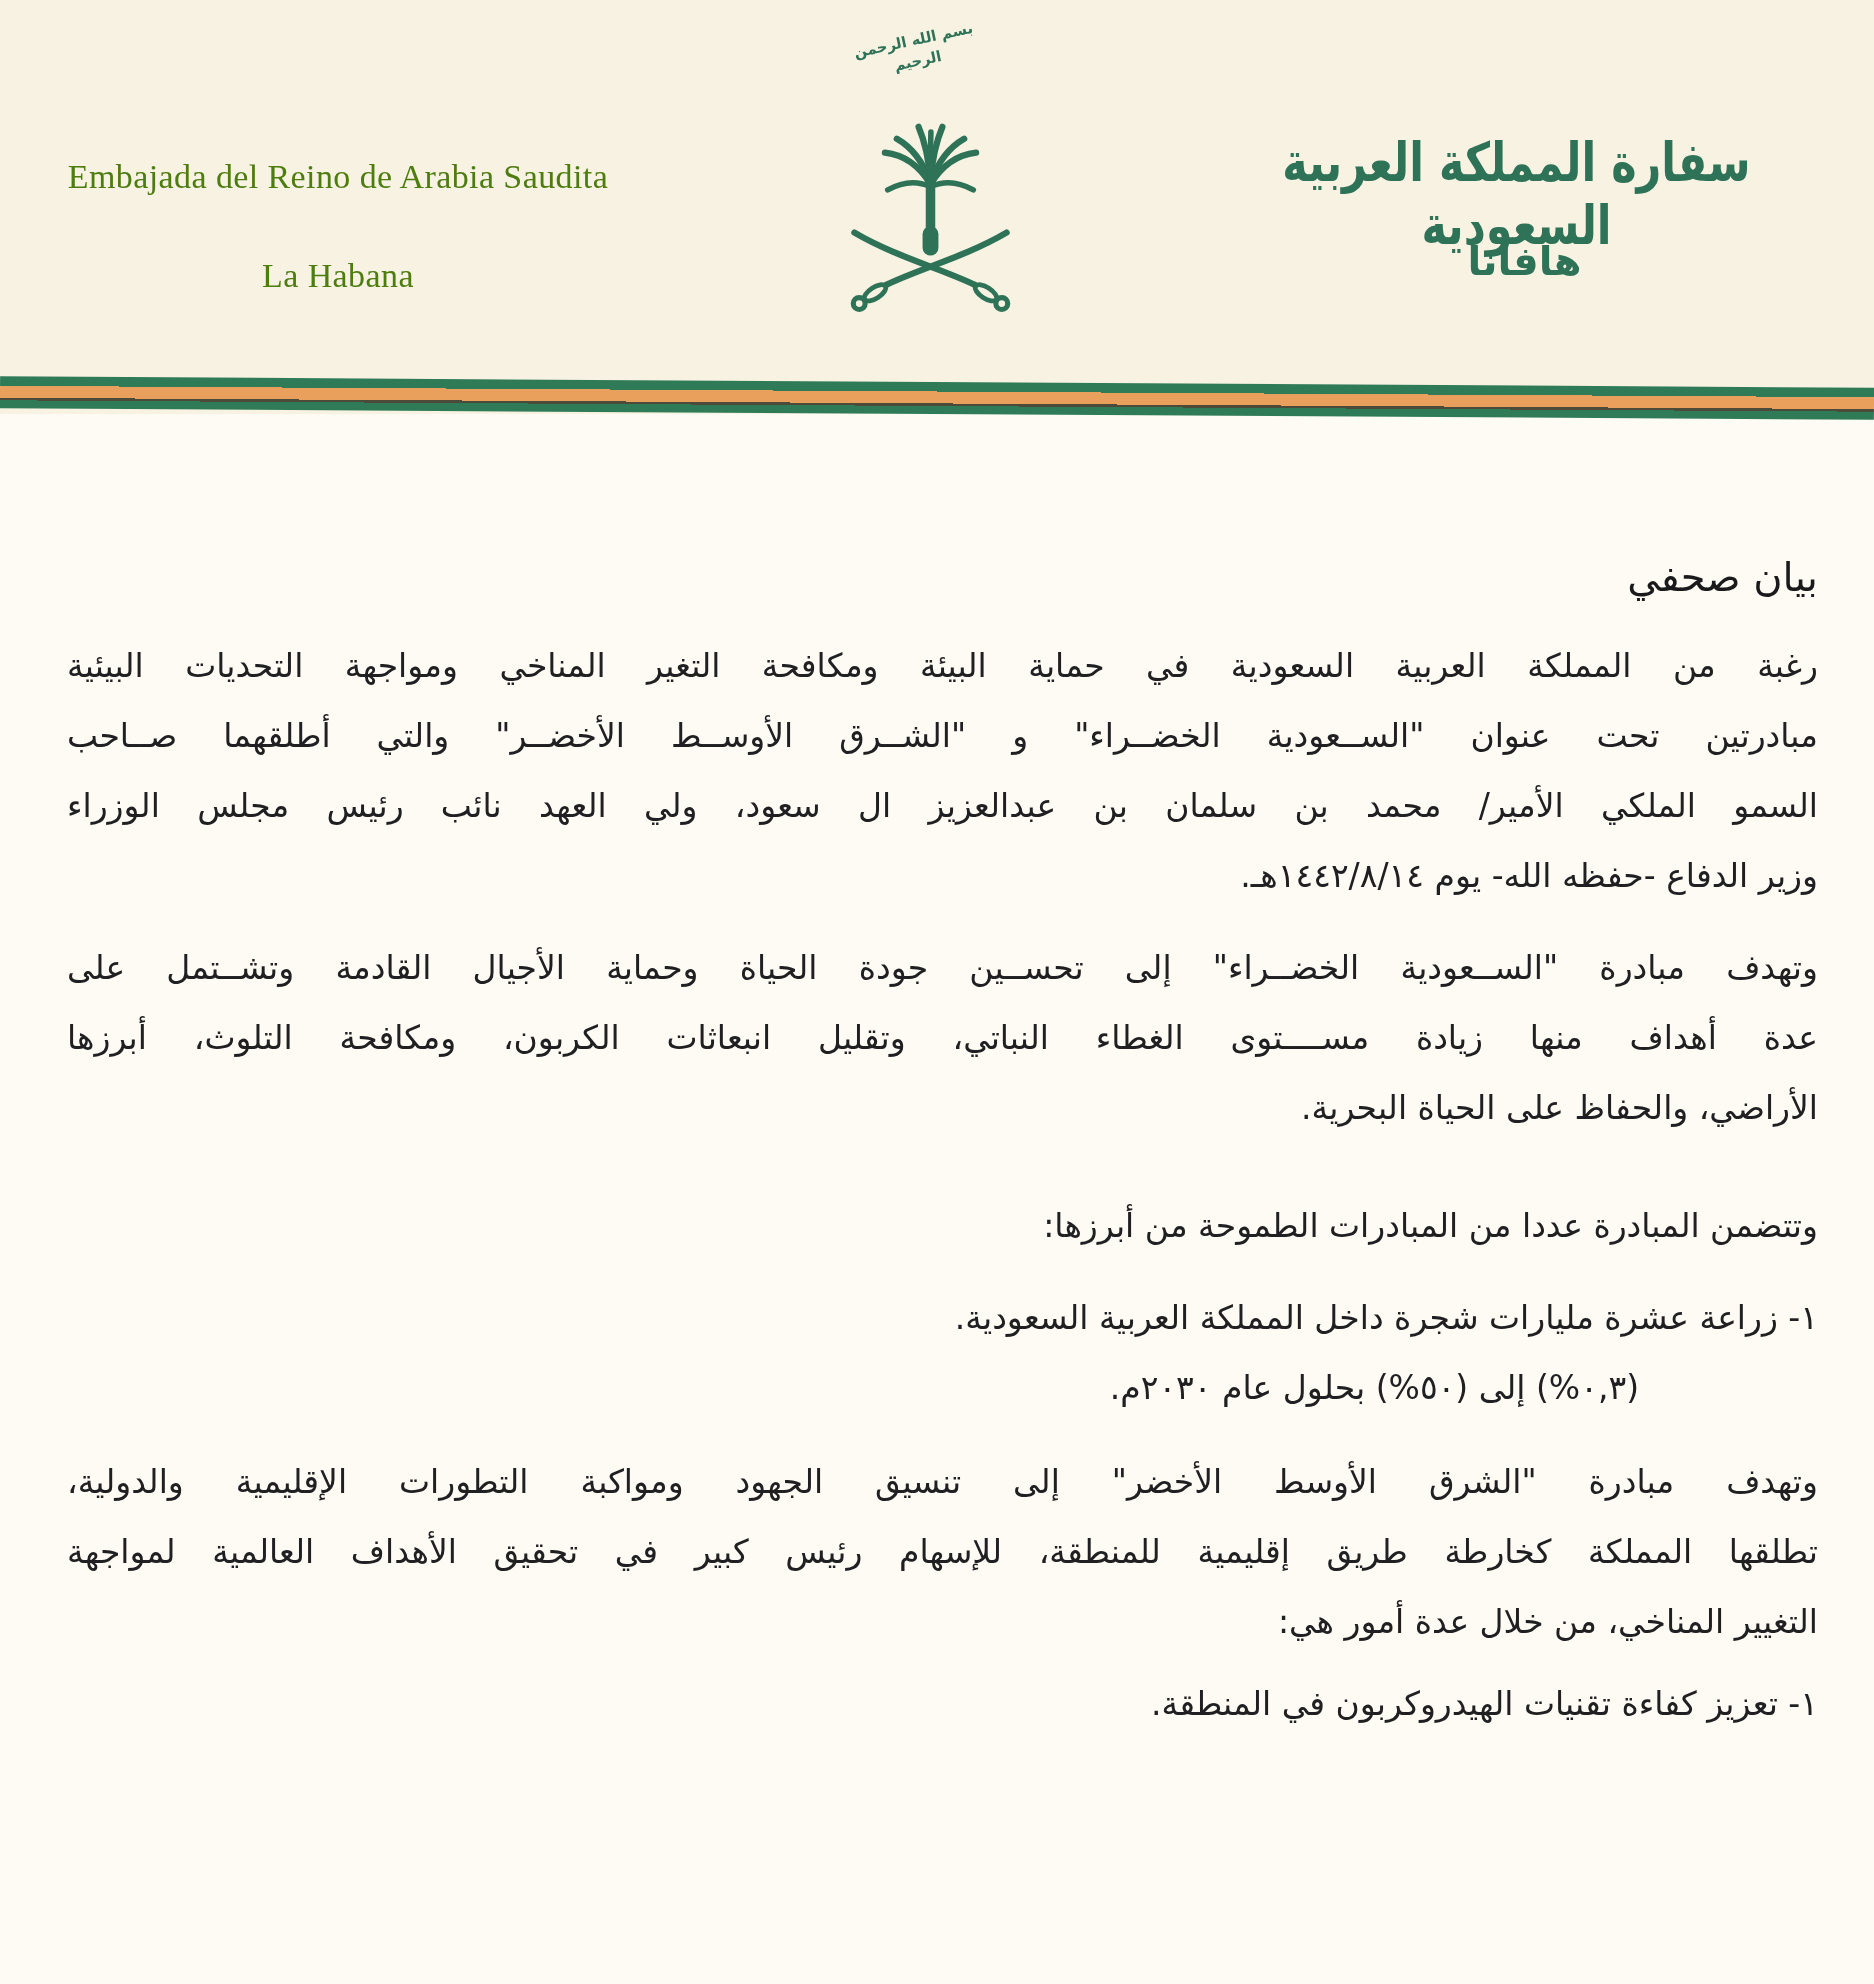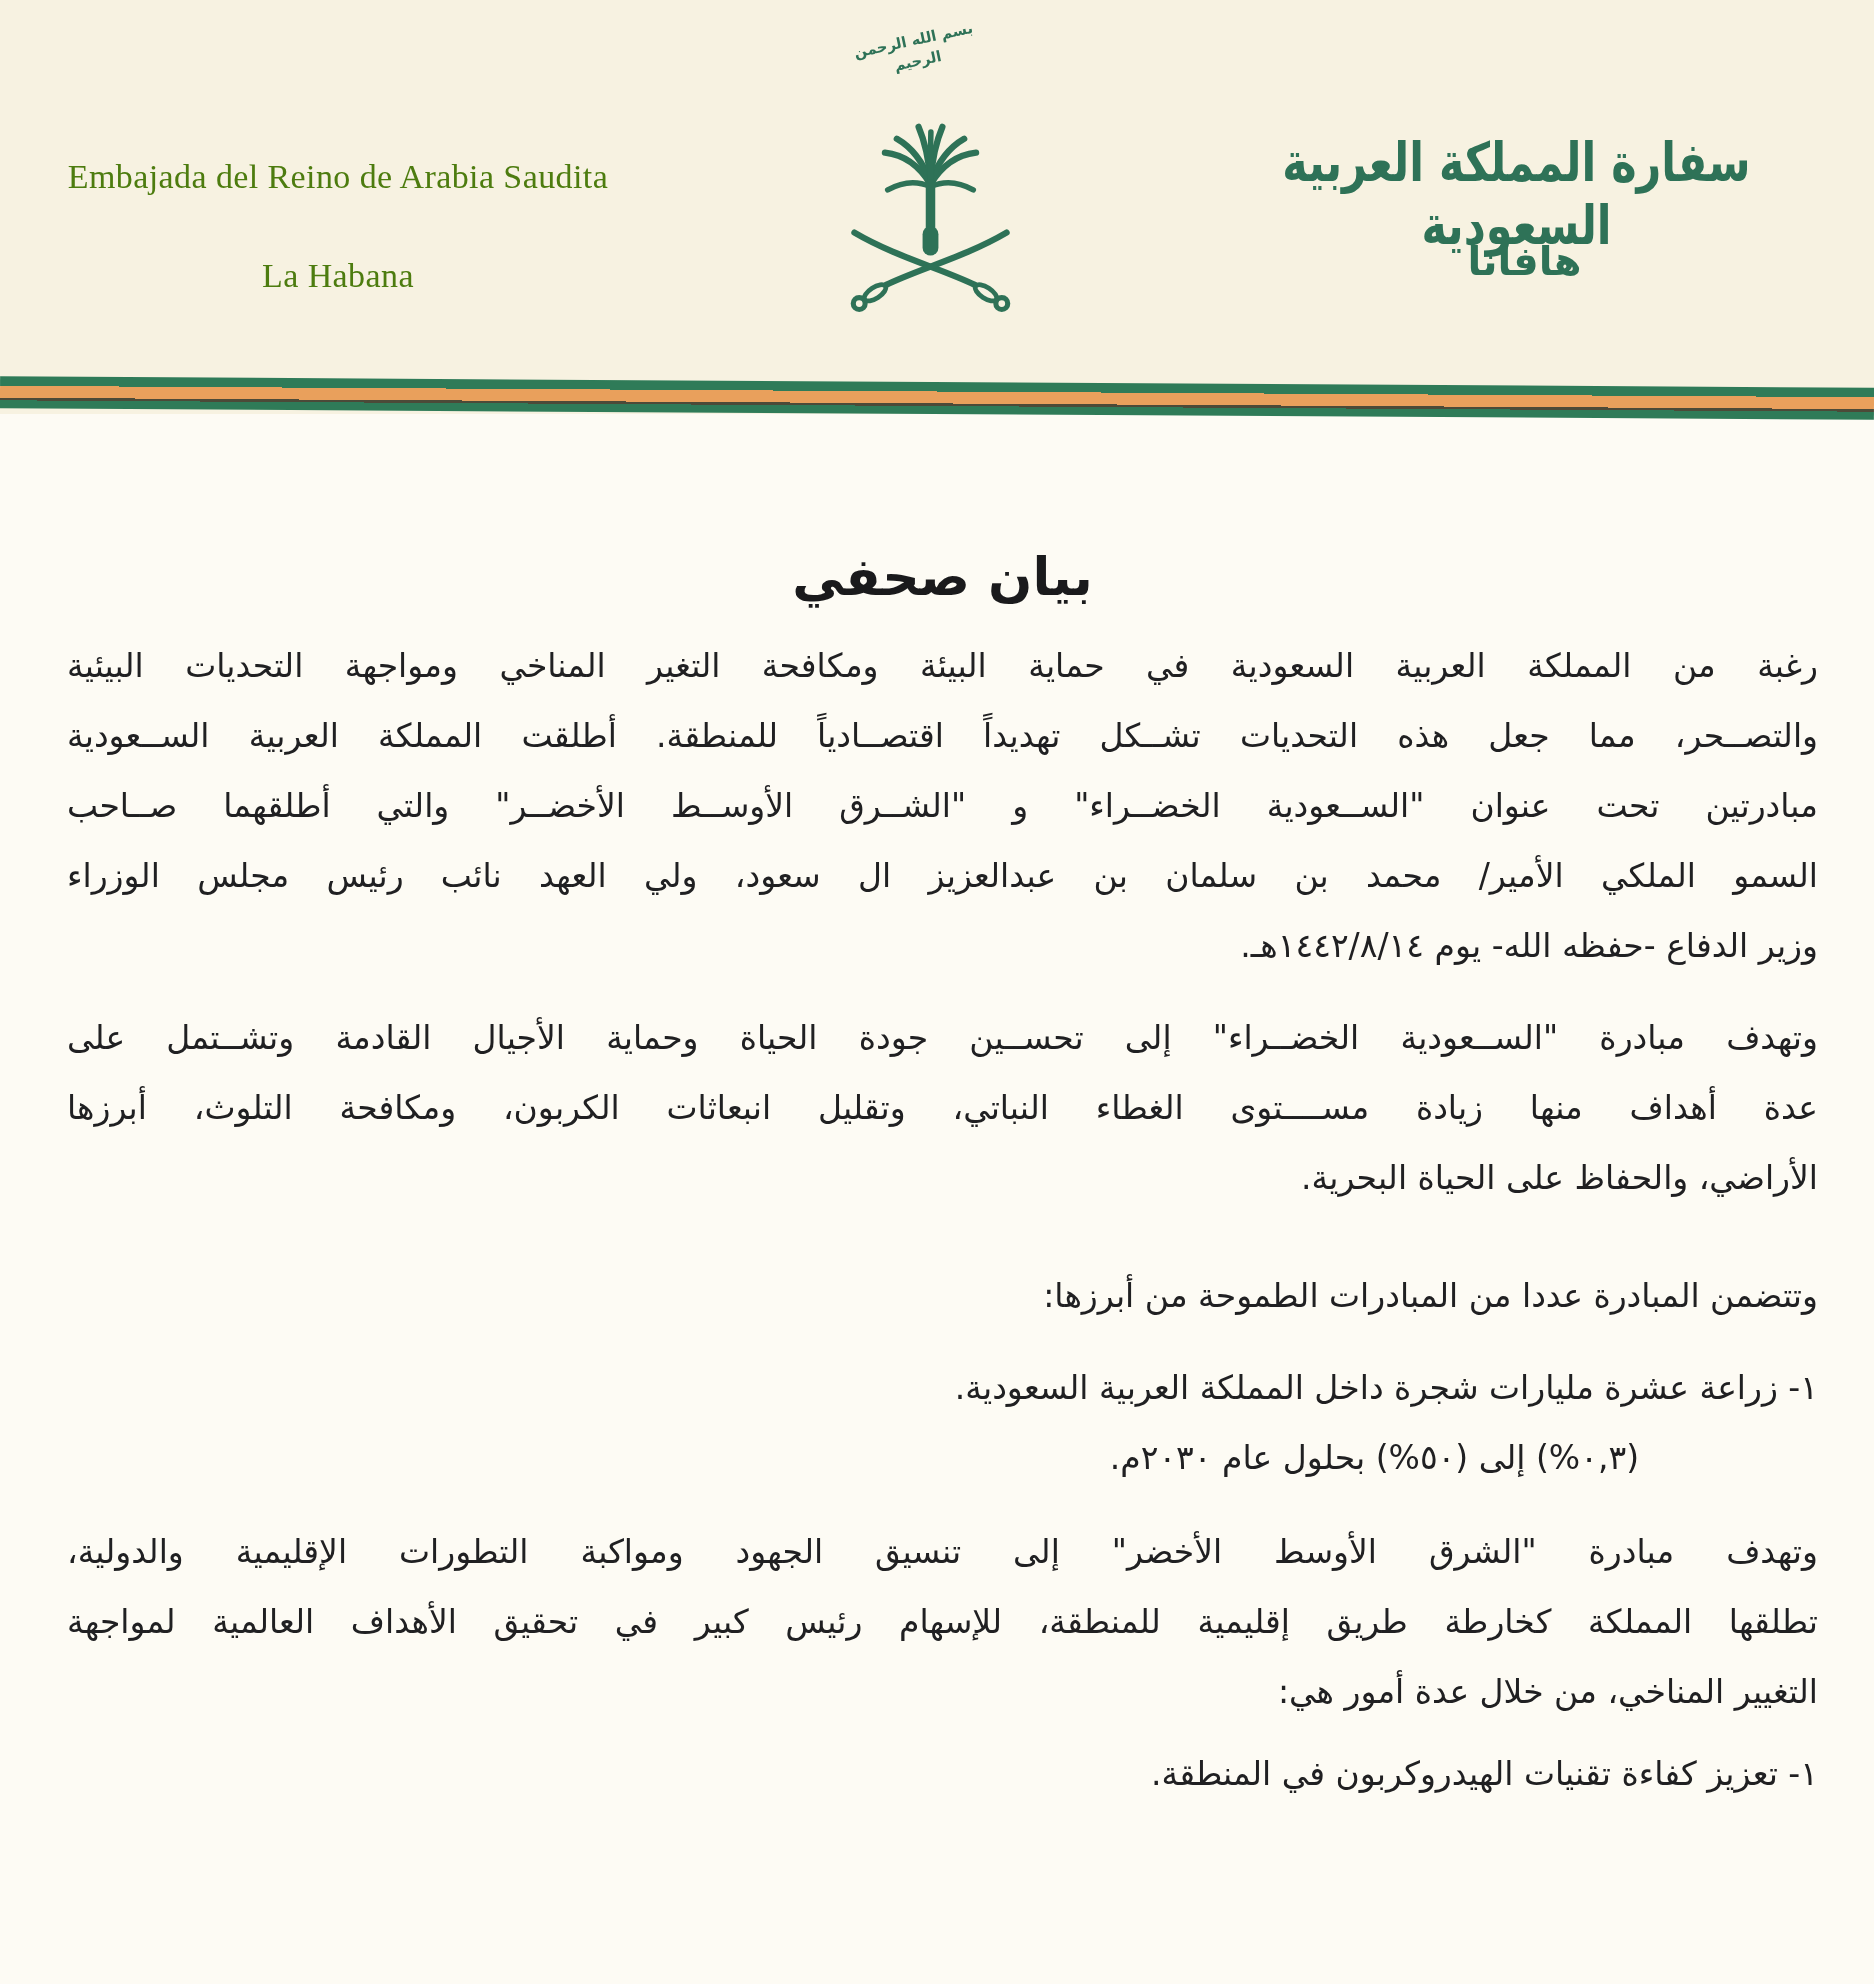--- a/index.html
+++ b/index.html
@@ -37,21 +37,21 @@
   .ar-city{
     left:1223px;top:238px;width:603px;text-align:center;color:#2e7257;
     font-size:40px;font-weight:700;direction:rtl;
   }
 
   
   .content{
     left:67px;top:536px;width:1751px;direction:rtl;color:#202022;
     font-size:33px;line-height:70px;
   }
-  .title{font-size:52px;font-weight:700;text-align:center;line-height:83px;margin-bottom:4px;color:#1a1a1c;}
+  .title{font-size:40px;font-weight:400;text-align:right;line-height:83px;margin-bottom:4px;color:#1a1a1c;}
   .line{white-space:normal;}
   .j{text-align:justify;text-align-last:justify;}
   .r{text-align:right;text-align-last:right;}
   .deep{padding-right:179px;text-align:right;}
   .para{margin:0;}
   .mt-p1{margin-top:12px;}
   .mt-p2{margin-top:22px;}
   .mt-p3{margin-top:48px;}
   .mt-l1{margin-top:22px;}
   .mt-p4{margin-top:24px;}
@@ -100,21 +100,20 @@
   </svg>
 
   <div class="abs ar-callig">سفارة المملكة العربية السعودية</div>
   <div class="abs ar-city">هافانا</div>
 
   <div class="abs content">
     <div class="title">بيان صحفي</div>
 
     <div class="para mt-p1">
       <div class="line j">رغبة من المملكة العربية السعودية في حماية البيئة ومكافحة التغير المناخي ومواجهة التحديات البيئية</div>
-      <div class="line j">والتصــحر، مما جعل هذه التحديات تشــكل تهديداً اقتصــادياً للمنطقة. أطلقت المملكة العربية الســعودية</div>
       <div class="line j">مبادرتين تحت عنوان "الســعودية الخضــراء" و "الشــرق الأوســط الأخضــر" والتي أطلقهما صــاحب</div>
       <div class="line j">السمو الملكي الأمير/ محمد بن سلمان بن عبدالعزيز ال سعود، ولي العهد نائب رئيس مجلس الوزراء</div>
       <div class="line r">وزير الدفاع -حفظه الله- يوم ١٤٤٢/٨/١٤هـ.</div>
     </div>
 
     <div class="para mt-p2">
       <div class="line j">وتهدف مبادرة "الســعودية الخضــراء" إلى تحســين جودة الحياة وحماية الأجيال القادمة وتشــتمل على</div>
       <div class="line j">عدة أهداف منها زيادة مســــتوى الغطاء النباتي، وتقليل انبعاثات الكربون، ومكافحة التلوث، أبرزها</div>
       <div class="line r">الأراضي، والحفاظ على الحياة البحرية.</div>
     </div>

